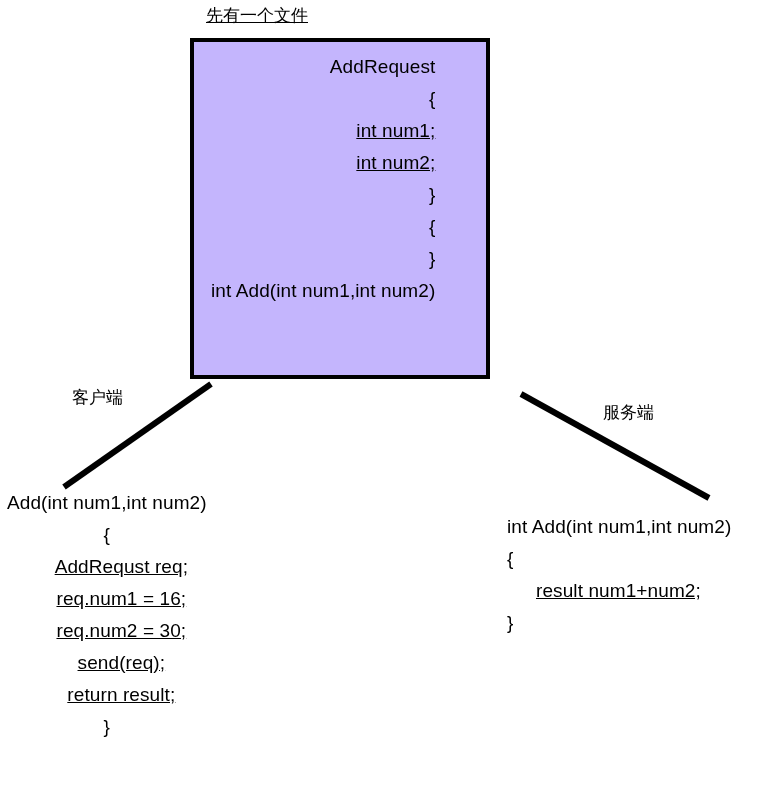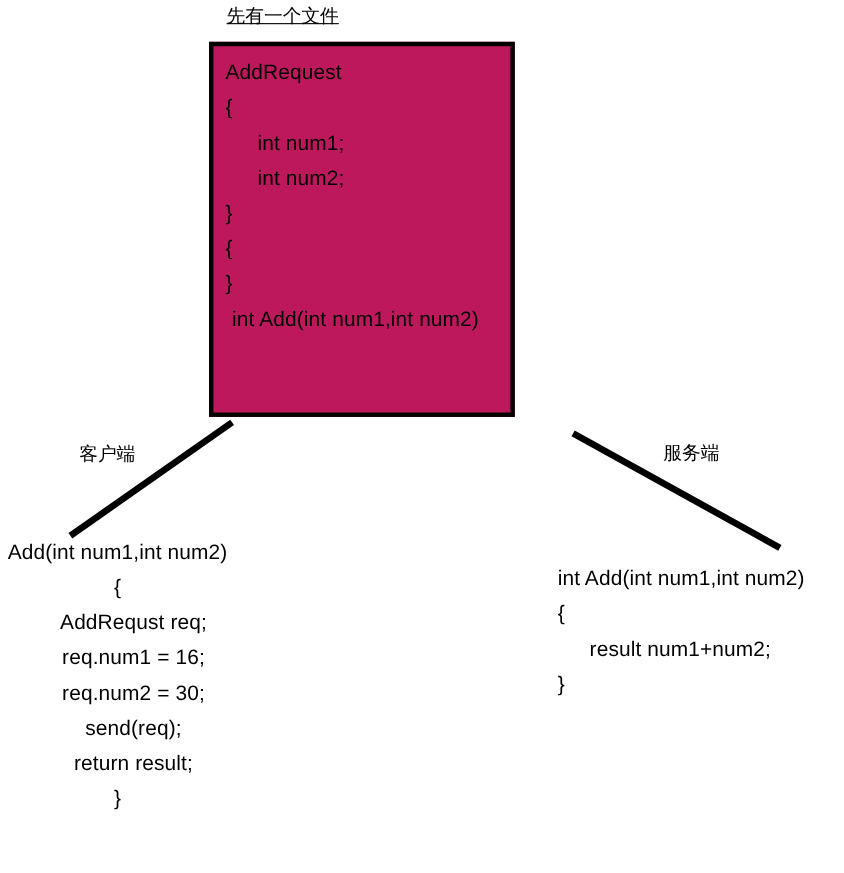--- a/index.html
+++ b/index.html
@@ -39,51 +39,52 @@
     line-height: 22px;
     white-space: nowrap;
     font-family: "DejaVu Sans", "Liberation Sans", sans-serif;
     text-decoration: underline;
   }
   
   .def-box {
     position: absolute;
     left: 190px;
     top: 38px;
-    width: 278px;
+    width: 300px;
     height: 341px;
     box-sizing: border-box;
     border: 4px solid #000000;
-    background: #be185d;
+    background: #c4b5fd;
+    text-align: right;
   }
   .code-block {
     position: absolute;
   }
   .code-line {
     font-size: 19px;
     line-height: 32px;
     white-space: pre;
     letter-spacing: 0.1px;
   }
   .def-box .code-block {
     left: 11px;
     top: 9px;
   }
-  .indent-1 { padding-left: 29px; }
+  .indent-1 { padding-left: 29px; text-decoration: underline; }
   .indent-half { padding-left: 6px; }
 
   
   .side-label {
     position: absolute;
     font-size: 17px;
     line-height: 22px;
     white-space: nowrap;
     font-family: "DejaVu Sans", "Liberation Sans", sans-serif;
   }
-  .label-client { left: 72px; top: 402px; }
+  .label-client { left: 72px; top: 386px; }
   .label-server { left: 603px; top: 401px; }
 
   
   .client-block {
     position: absolute;
     left: 7px;
     top: 487px;
     text-align: center;
   }
   .server-block {

